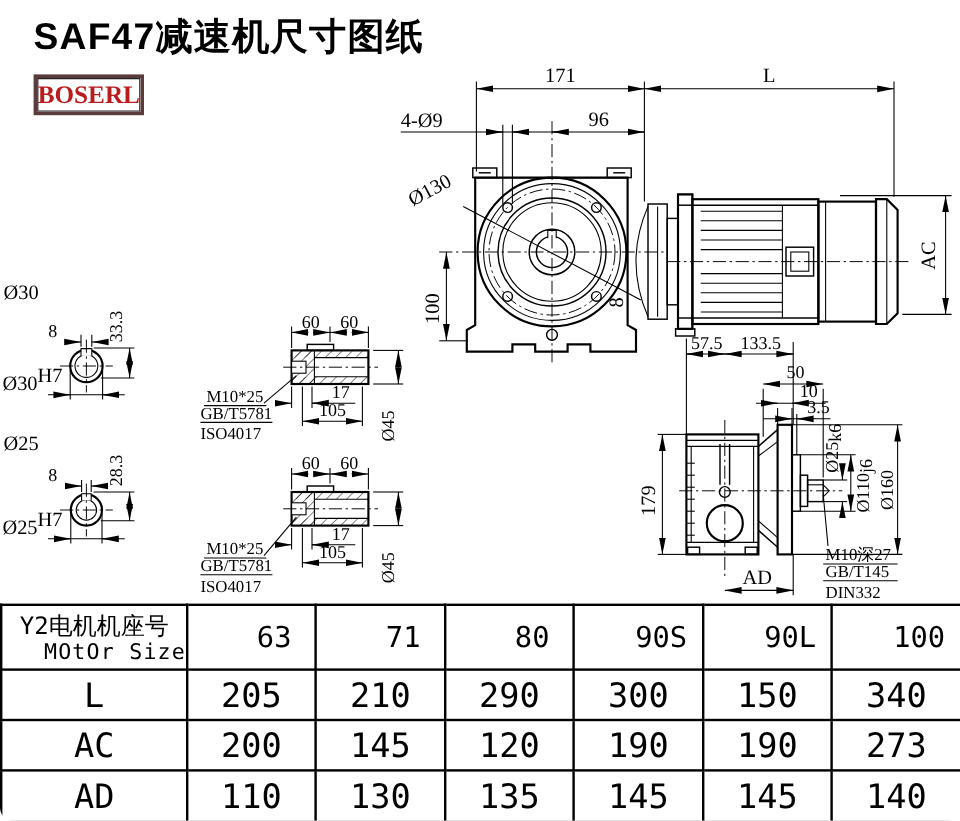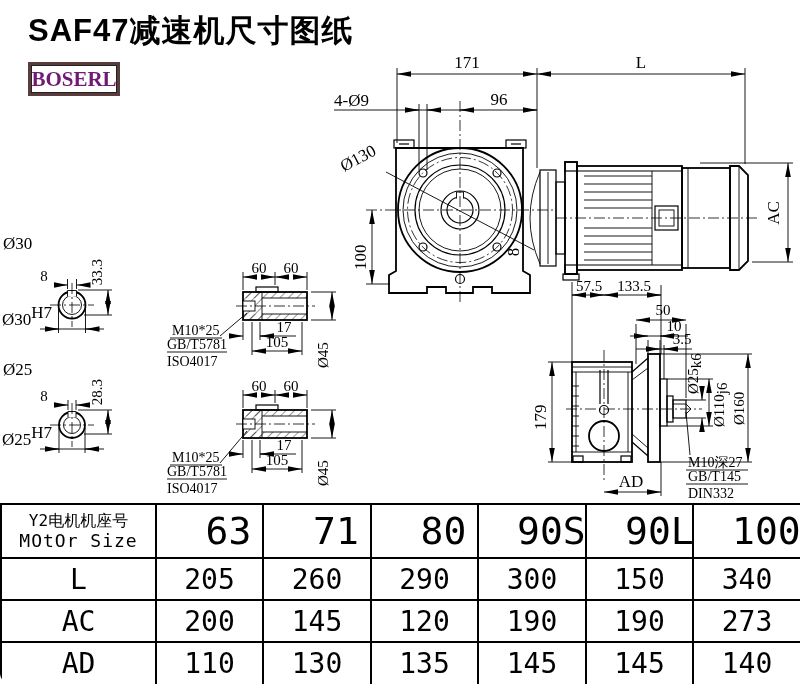--- a/index.html
+++ b/index.html
@@ -4,38 +4,38 @@
 <style>
   html,body{margin:0;padding:0;background:#fff;}
   .page{position:relative;width:800px;height:684px;background:#fff;overflow:hidden;
         font-family:"Liberation Sans",sans-serif;color:#000;border-radius:11px;}
   .title{position:absolute;left:28px;top:10px;font-size:31px;font-weight:bold;
          letter-spacing:1px;white-space:nowrap;}
   .logo{position:absolute;left:28px;top:62px;width:86px;height:28px;
         border:3px solid #5a3c3c;box-shadow:inset 0 0 0 1px #222;
         display:flex;align-items:center;justify-content:center;}
   .logo span{font-family:"Liberation Serif",serif;font-size:21px;font-weight:bold;
-        color:#701a75;line-height:1;}
+        color:#b91c1c;line-height:1;}
   svg{position:absolute;left:0;top:0;}
   svg text{fill:#000;}
   .dim{font-family:"Liberation Serif",serif;font-size:17px;}
   .dims{font-family:"Liberation Serif",serif;font-size:15px;}
   .note{font-family:"Liberation Serif",serif;font-size:14px;}
   .o{stroke:#000;stroke-width:1.8;fill:none;}
   .m{stroke:#000;stroke-width:1.2;fill:none;}
   .t{stroke:#000;stroke-width:0.9;fill:none;}
   .cl{stroke:#000;stroke-width:0.8;fill:none;stroke-dasharray:11 3 2 3;}
   .spec-table{position:absolute;left:0;top:503px;width:800px;height:181px;
         border-collapse:collapse;table-layout:fixed;}
   .spec-table td{border:2px solid #000;text-align:center;vertical-align:middle;
         font-family:"DejaVu Sans Mono",monospace;font-size:28px;padding:0;}
-  .spec-table td.hd{font-size:38px;padding-left:38px;}
+  .spec-table td.hd{font-size:24px;padding-left:38px;}
   .hcell{font-family:"Liberation Sans",sans-serif;}
-  .hcn{font-size:16px;line-height:1.2;}
-  .hen{font-family:"DejaVu Sans Mono",monospace;font-size:18px;letter-spacing:1px;}
+  .hcn{font-size:20px;line-height:1.2;}
+  .hen{font-family:"DejaVu Sans Mono",monospace;font-size:18px;letter-spacing:1px;text-align:right;}
   .rowlab{font-size:27px;}
 </style>
 </head>
 <body>
 
 <div class="page">
 
   <div class="title">SAF47减速机尺寸图纸</div>
 
   <div class="logo">
@@ -424,21 +424,21 @@
       <td class="hd">63</td>
       <td class="hd">71</td>
       <td class="hd">80</td>
       <td class="hd">90S</td>
       <td class="hd">90L</td>
       <td class="hd">100</td>
     </tr>
     <tr style="height:42px">
       <td class="rowlab">L</td>
       <td>205</td>
-      <td>260</td>
+      <td>210</td>
       <td>290</td>
       <td>300</td>
       <td>150</td>
       <td>340</td>
     </tr>
     <tr style="height:42px">
       <td class="rowlab">AC</td>
       <td>200</td>
       <td>145</td>
       <td>120</td>

